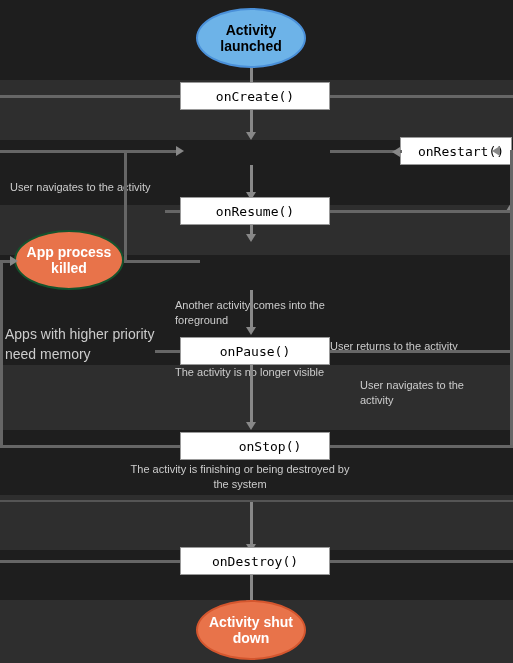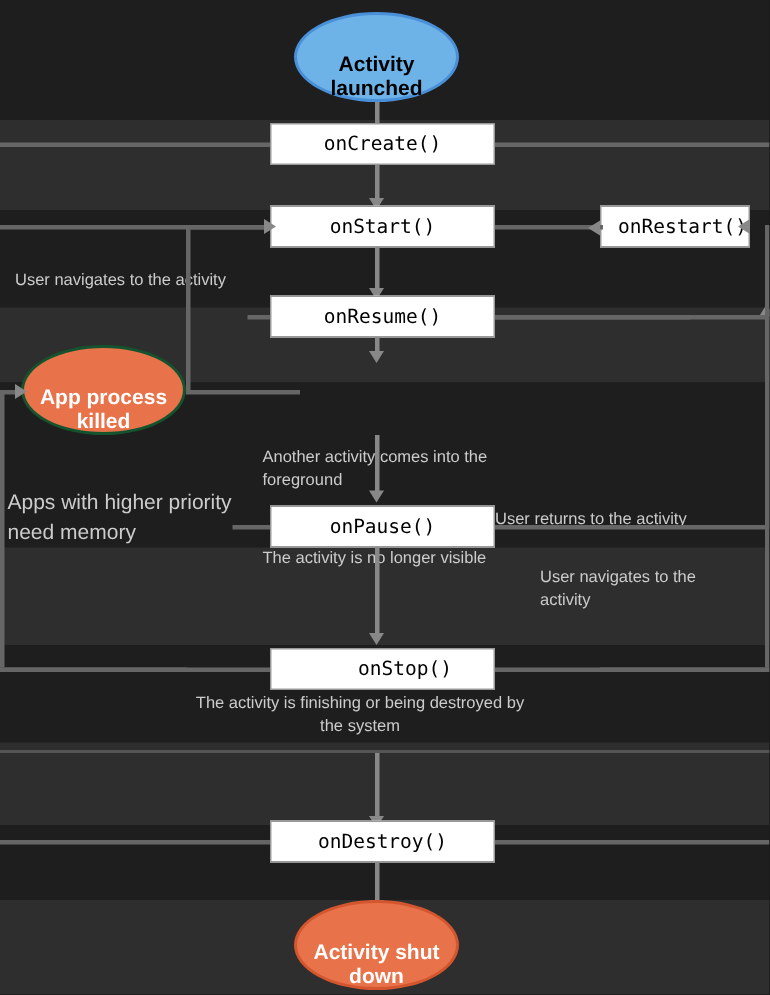--- a/index.html
+++ b/index.html
@@ -16,21 +16,21 @@
     .diagram-container {
       position: relative;
       width: 513px;
       height: 663px;
     }
 
     
     .oval {
       border-radius: 50%;
       display: flex;
-      align-items: flex-end;
+      align-items: center;
       justify-content: center;
       text-align: center;
       font-weight: bold;
       font-size: 14px;
       position: absolute;
     }
 
     .oval-launched {
       background: #6db3e8;
       border: 2px solid #4a90d9;
@@ -179,25 +179,22 @@
   <div class="method-box" style="left:180px; top:82px; width:150px;">
     <span>onCreate()</span>
   </div>
 
   <div class="line-v" style="left:250px; top:110px; height:25px;"></div>
   <div class="arrow-down" style="left:246px; top:132px;"></div>
 
   <div class="line-h" style="left:0px; top:150px; width:180px; background:#666;"></div>
   <div class="line-h" style="left:330px; top:150px; width:80px; background:#666;"></div>
 
-  <div class="method-box" style="left:180px; top:137px; width:150px;">
-    <span>onStart()</span>
-  </div>
-
-  <div class="method-box" style="left:400px; top:137px; width:100px;padding-left:10px;">
+
+  <div class="method-box" style="left:400px; top:137px; width:112px;padding-left:10px;">
     <span>onRestart()</span>
   </div>
 
   <div class="arrow-left" style="left:392px; top:147px;"></div>
 
   <label class="label" style="left:10px; top:180px; width:160px; text-align:left; color:#ccc; font-size:11px; line-height:1.4;">
     <span>User navigates
 to the activity</span>
   </label>
 

